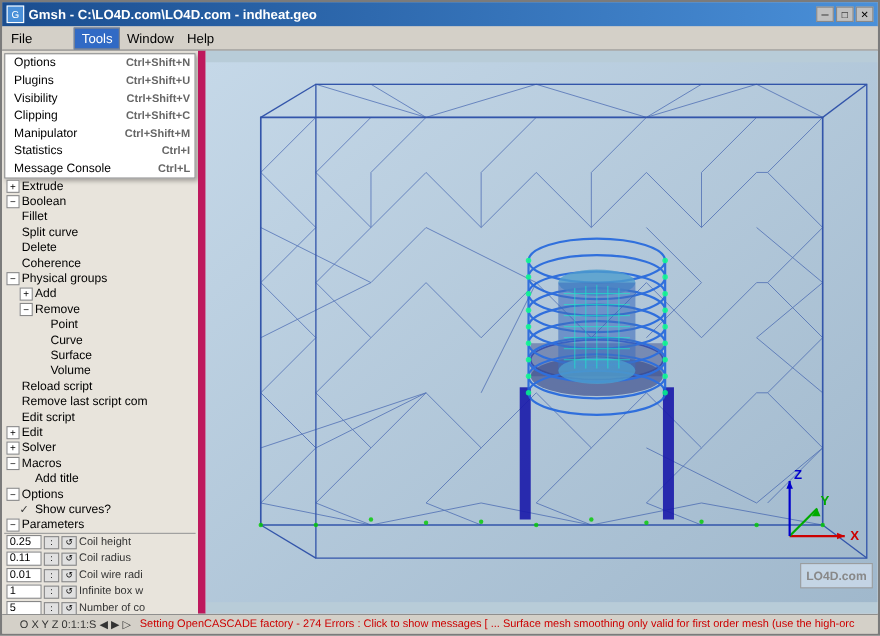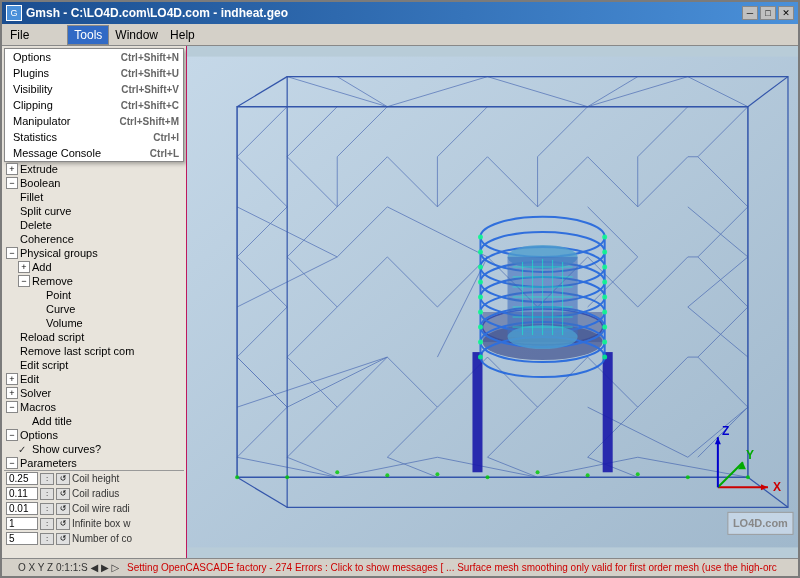--- a/index.html
+++ b/index.html
@@ -21,21 +21,21 @@
     .menu-item.active { background: #316ac5; color: white; border: 1px solid #888; }
 
     
     .main { display: flex; flex: 1; overflow: hidden; }
 
     .menu-dropdown { background: white; border: 1px solid #888; box-shadow: 2px 2px 4px rgba(0,0,0,0.3); }
     .menu-row { padding: 2px 4px 2px 8px; cursor: pointer; white-space: nowrap; display: flex; align-items: center; gap: 2px; }
     .menu-shortcut { margin-left: auto; color: #666; font-size: 10px; font-weight: bold; }
 
     
-    .sidebar { width: 185px; background: #e8e4dc; border-right: 1px solid #be185d; flex-shrink: 0; overflow-y: auto; font-size: 11px; padding: 2px; }
+    .sidebar { width: 185px; background: #e8e4dc; border-right: 7px solid #be185d; flex-shrink: 0; overflow-y: auto; font-size: 11px; padding: 2px; }
     .tree-item { display: flex; align-items: center; padding: 1px 2px; cursor: pointer; gap: 2px; }
     .tree-item .expand { width: 12px; height: 12px; border: 1px solid #888; background: white; display: flex; align-items: center; justify-content: center; font-size: 9px; flex-shrink: 0; }
     .tree-label { font-size: 11px; }
 
     
     .params-section { border-top: 1px solid #999; }
     .param-row { display: flex; align-items: center; padding: 1px 2px; font-size: 10px; gap: 2px; }
     .param-value { width: 28px; background: white; border: 1px solid #888; padding: 0 2px; font-size: 10px; }
     .param-icon { width: 14px; height: 12px; background: #e0e0e0; border: 1px solid #888; display: flex; align-items: center; justify-content: center; font-size: 8px; cursor: pointer; }
     .param-label { font-size: 10px; color: #333; }
@@ -150,20 +150,24 @@
           <div class="expand">−</div>
           <span class="tree-label">Remove</span>
         </div>
         <div class="tree-item" style="padding-left:28px;">
           <span style="width:12px"></span>
           <span class="tree-label">Point</span>
         </div>
         <div class="tree-item" style="padding-left:28px;">
           <span style="width:12px"></span>
           <span class="tree-label">Curve</span>
+        </div>
+        <div class="tree-item" style="padding-left:28px;">
+          <span style="width:12px"></span>
+          <span class="tree-label">Surface</span>
         </div>
         <div class="tree-item" style="padding-left:28px;">
           <span style="width:12px"></span>
           <span class="tree-label">Volume</span>
         </div>
         <div class="tree-item">
           <span style="width:12px"></span>
           <span class="tree-label">Reload script</span>
         </div>
         <div class="tree-item">

